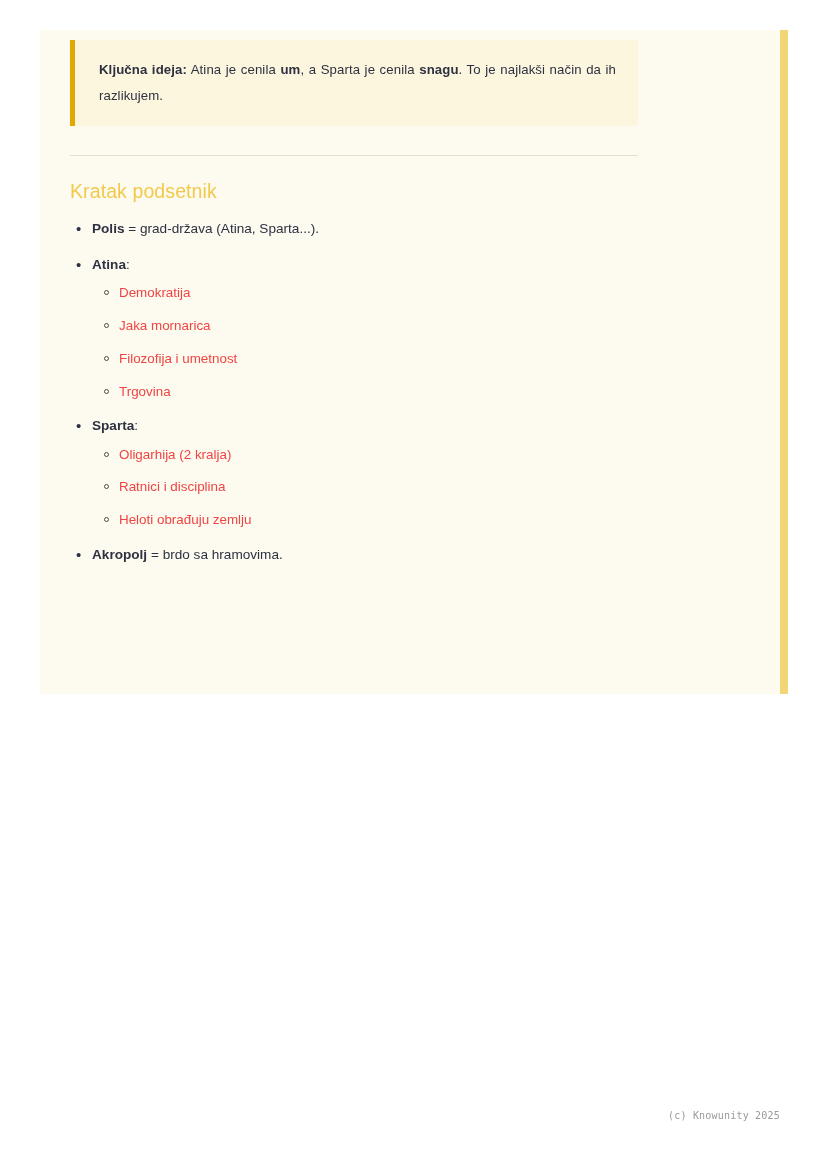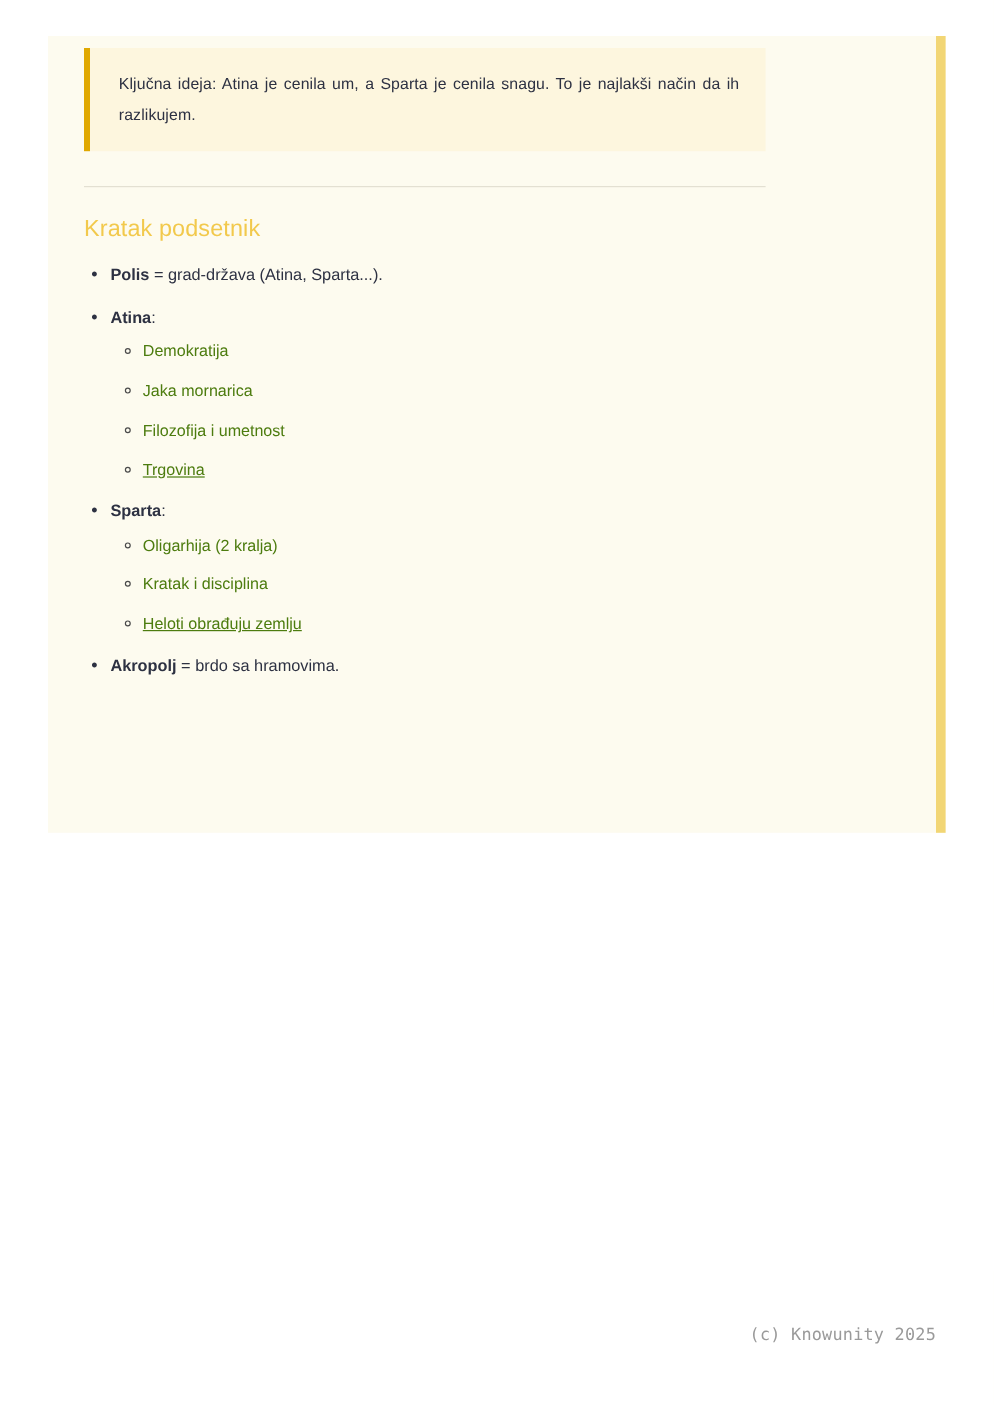--- a/index.html
+++ b/index.html
@@ -51,21 +51,21 @@
     width: 568px;
   }
   .callout p {
     margin: 0;
     font-size: 13.2px;
     line-height: 1.95;
     text-align: justify;
     color: #2d3142;
     letter-spacing: 0.1px;
   }
-  .callout b { font-weight: 400; }
+  .callout b { font-weight: 700; }
 
   hr.divider {
     border: 0;
     border-top: 1px solid #e3e0d2;
     margin: 29px 0 0 0;
     width: 568px;
   }
 
   h2.section-title {
     color: #f2c94c;
@@ -102,42 +102,42 @@
     list-style: none;
     margin: 9px 0 0 0;
     padding: 0;
   }
   ul.sub > li {
     position: relative;
     padding-left: 27px;
     margin-bottom: 14px;
     font-size: 13.4px;
     line-height: 1.4;
-    color: #4d7c0f;
+    color: #ef4444;
   }
-  ul.sub > li:last-child { margin-bottom: 0; text-decoration: underline; }
+  ul.sub > li:last-child { margin-bottom: 0; }
   ul.sub > li::before {
     content: "";
     position: absolute;
     left: 12px;
     top: 6px;
     width: 5px;
     height: 5px;
     border: 1px solid #4a4a4a;
     border-radius: 50%;
     box-sizing: border-box;
   }
 
   li.has-sub { margin-bottom: 18px; }
 
   #footer {
     position: absolute;
     right: 48px;
     bottom: 50px;
-    font-size: 14px;
+    font-size: 10px;
     color: #9a9a9a;
     letter-spacing: 0.2px;
     font-family: "DejaVu Sans Mono", monospace;
   }
 </style>
 </head>
 <body>
 
 <div id="page">
   <div id="page-stripe"></div>
@@ -165,21 +165,21 @@
           <li>Jaka mornarica</li>
           <li>Filozofija i umetnost</li>
           <li>Trgovina</li>
         </ul>
       </li>
 
       <li class="has-sub">
         <span class="term">Sparta</span><span>:</span>
         <ul class="sub">
           <li>Oligarhija (2 kralja)</li>
-          <li>Kratak i disciplina</li>
+          <li>Ratnici i disciplina</li>
           <li>Heloti obrađuju zemlju</li>
         </ul>
       </li>
 
       <li>
         <span class="term">Akropolj</span><span> = brdo sa hramovima.</span>
       </li>
 
 
     </ul>

